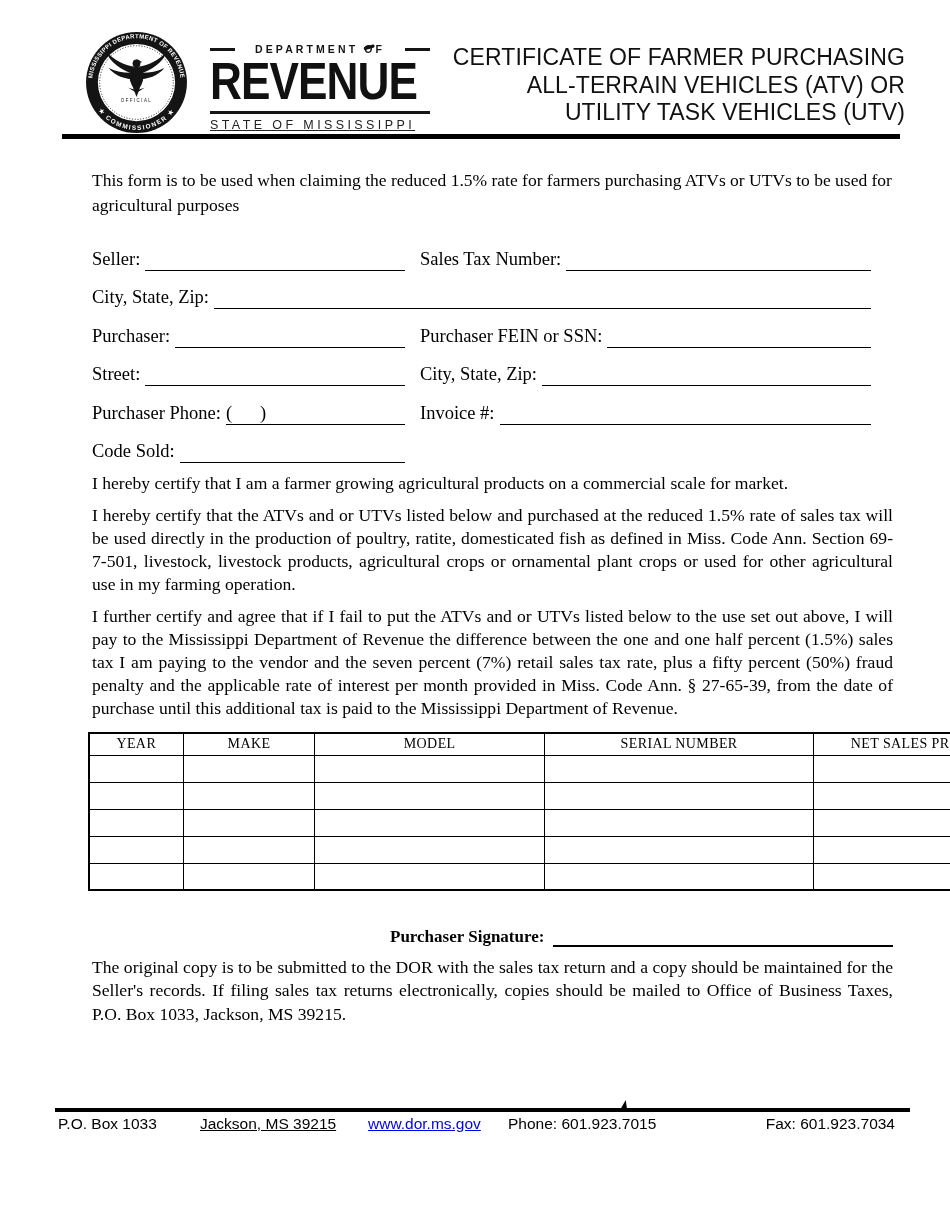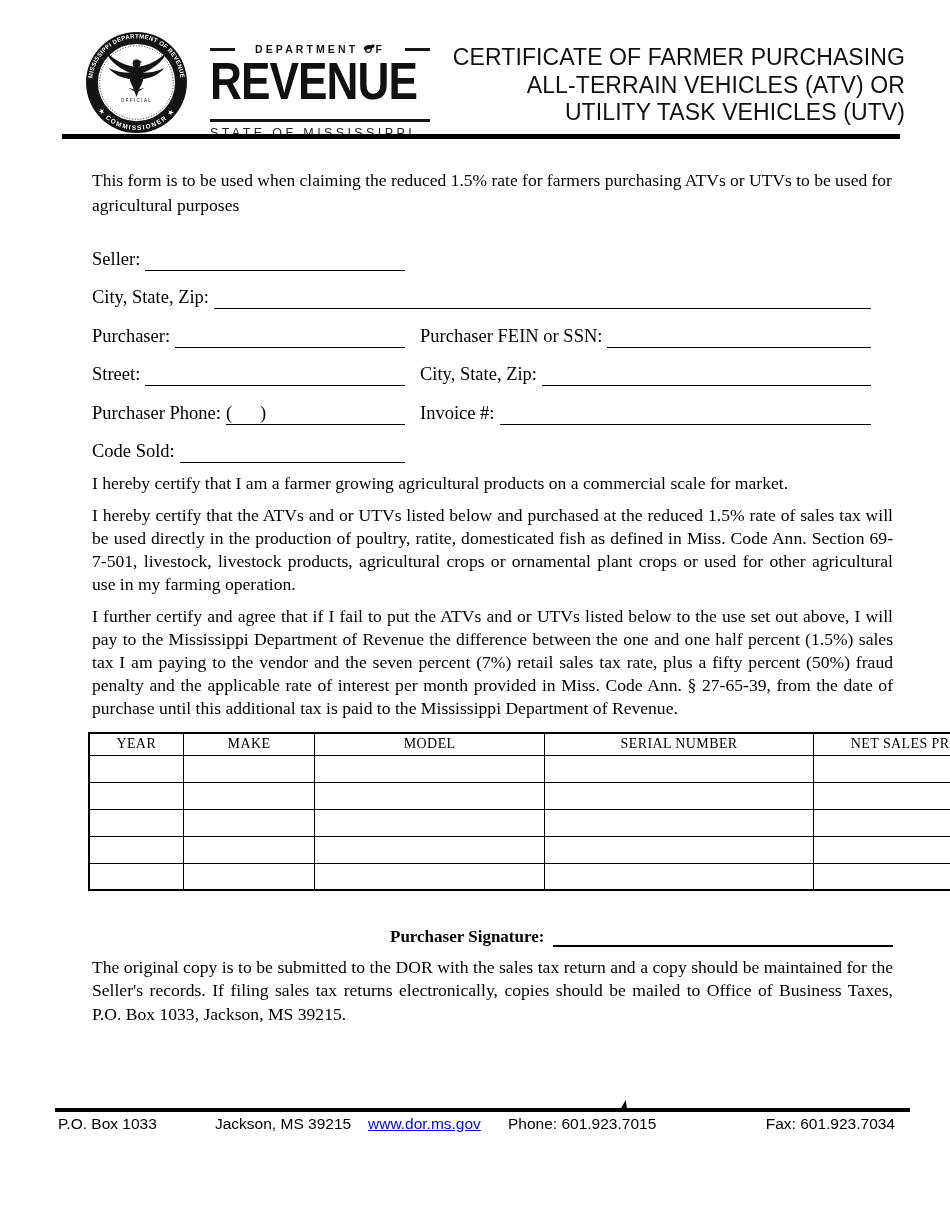--- a/index.html
+++ b/index.html
@@ -21,22 +21,22 @@
     font-size: 48px; font-weight: bold; color: #111; white-space: nowrap;
     transform: scale(0.92, 1.07); transform-origin: left center; letter-spacing: -1px;
     position: relative; display: inline-block;
   }
   .u-wrap { position: relative; display: inline-block; }
   .breve {
     position: absolute; top: -6px; left: 7px; width: 12px; height: 3px;
     background: #111; transform: rotate(-14deg); border-radius: 2px;
   }
   .state-line {
-    border-top: 3px solid #151515; padding-top: 4px; margin-top: 12px;
-    font-size: 12.5px; letter-spacing: 3.4px; white-space: nowrap; color: #222;
+    border-top: 3px solid #151515; padding-top: 4px; margin-top: 4px;
+    font-size: 12.5px; letter-spacing: 3.4px; white-space: nowrap; color: #222; text-decoration: underline;
   }
   .page-title {
     position: absolute; right: 45px; top: 44px; text-align: right;
     font-family: "Liberation Sans", sans-serif; font-size: 23px; line-height: 27.5px;
     color: #111; letter-spacing: 0.1px;
   }
   .header-rule { position: absolute; left: 62px; top: 134px; width: 838px; height: 5px; background: #000; }
 
   
   .main { margin-left: 92px; margin-right: 57px; }
@@ -75,21 +75,21 @@
   .sig-label { font-weight: bold; font-size: 17px; margin-left: 298px; white-space: nowrap; margin-top: 6px; }
   .sig-line { flex: 1; border-bottom: 2px solid #000; margin-left: 9px; height: 20px; }
   .closing { margin-top: 9px; font-size: 17.6px; line-height: 23.3px; text-align: justify; }
 
   
   .footer-rule { position: absolute; left: 55px; top: 1108px; width: 855px; height: 4px; background: #000; }
   .footer-item {
     position: absolute; top: 1115px; font-family: "Liberation Sans", sans-serif;
     font-size: 15.5px; color: #000; white-space: nowrap;
   }
-  .f-pobox { left: 58px; } .f-city { left: 215px; } .f-web { left: 368px; }
+  .f-pobox { left: 58px; } .f-city { left: 200px; text-decoration: underline; } .f-web { left: 368px; }
   .f-phone { left: 508px; } .f-fax { right: 55px; }
   a.weblink { color: #0000EE; text-decoration: underline; cursor: pointer; }
   .cursor-mark {
     position: absolute; left: 621px; top: 1100px; width: 0; height: 0;
     border-left: 4px solid transparent; border-right: 3px solid transparent;
     border-bottom: 10px solid #000; transform: rotate(8deg);
   }
 </style>
 </head>
 <body>
@@ -149,20 +149,24 @@
 
   <p class="intro">This form is to be used when claiming the reduced 1.5% rate for farmers purchasing ATVs or UTVs to be used for agricultural purposes</p>
 
   <div class="fields">
 
     <div class="field-row">
       <div class="fcol-left">
         <span class="flabel">Seller:</span>
         <span class="fline"></span>
       </div>
+      <div class="fcol-right">
+        <span class="flabel">Sales Tax Number:</span>
+        <span class="fline"></span>
+      </div>
     </div>
 
     <div class="field-row">
       <div class="fcol-right">
         <span class="flabel">City, State, Zip:</span>
         <span class="fline"></span>
       </div>
     </div>
 
     <div class="field-row">

